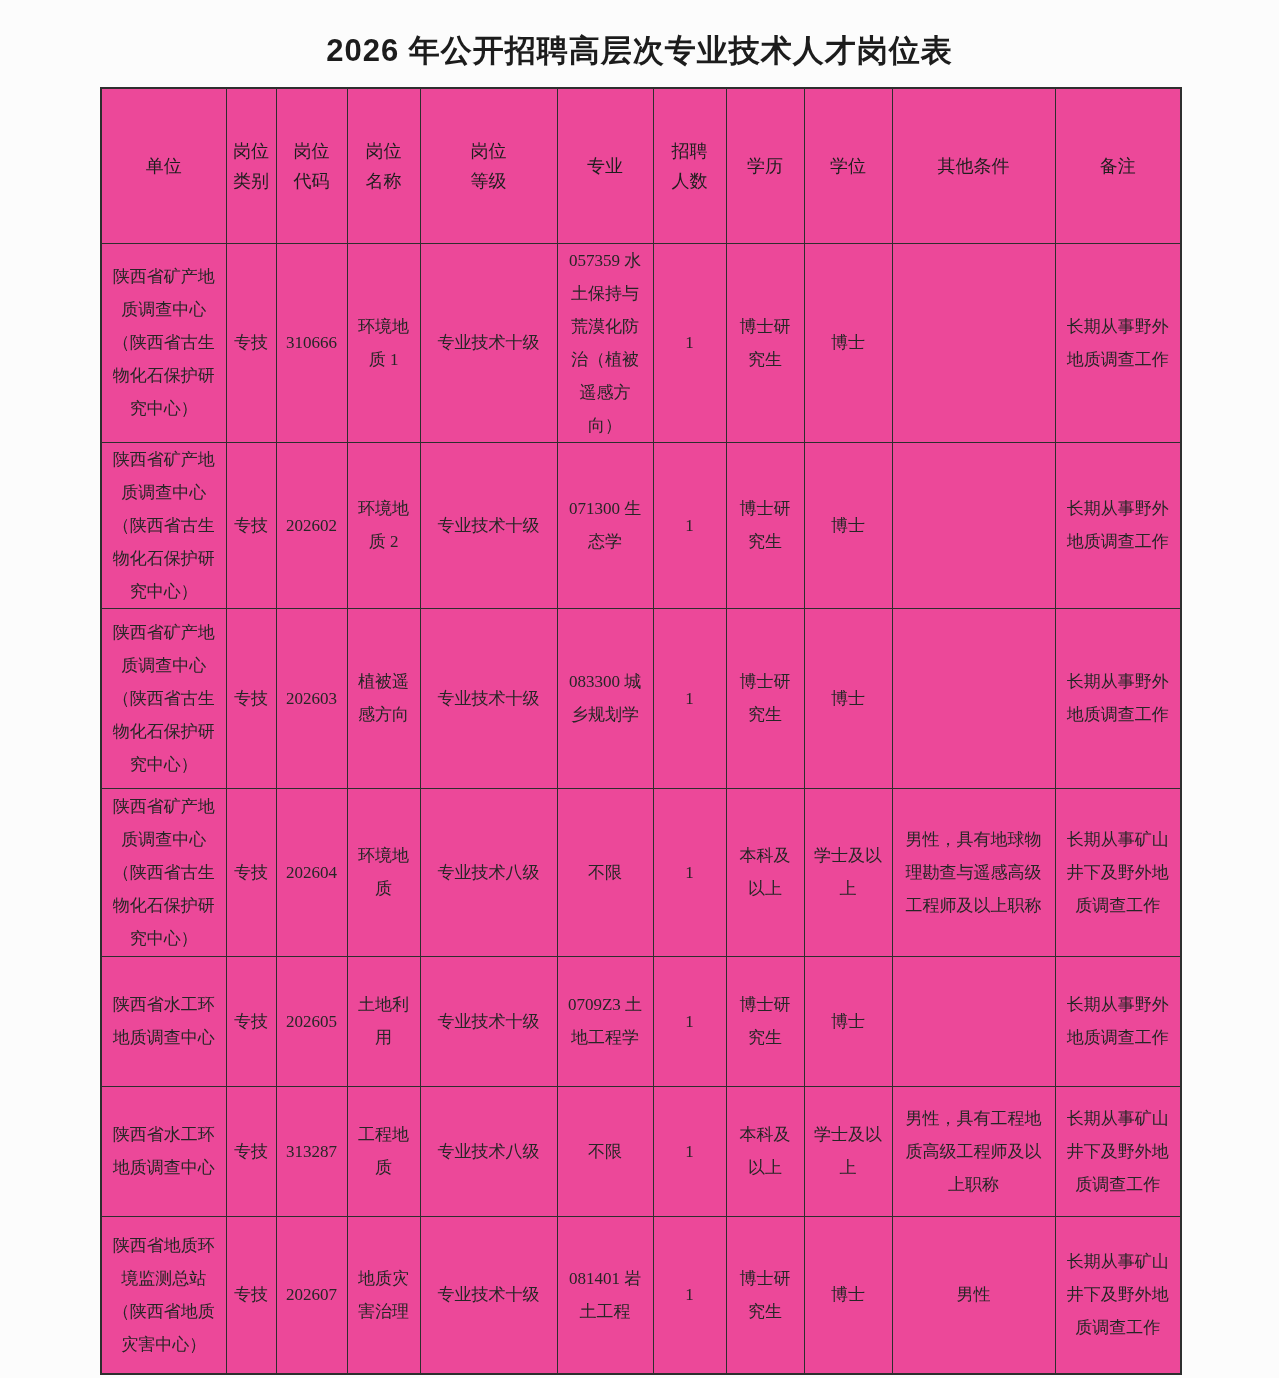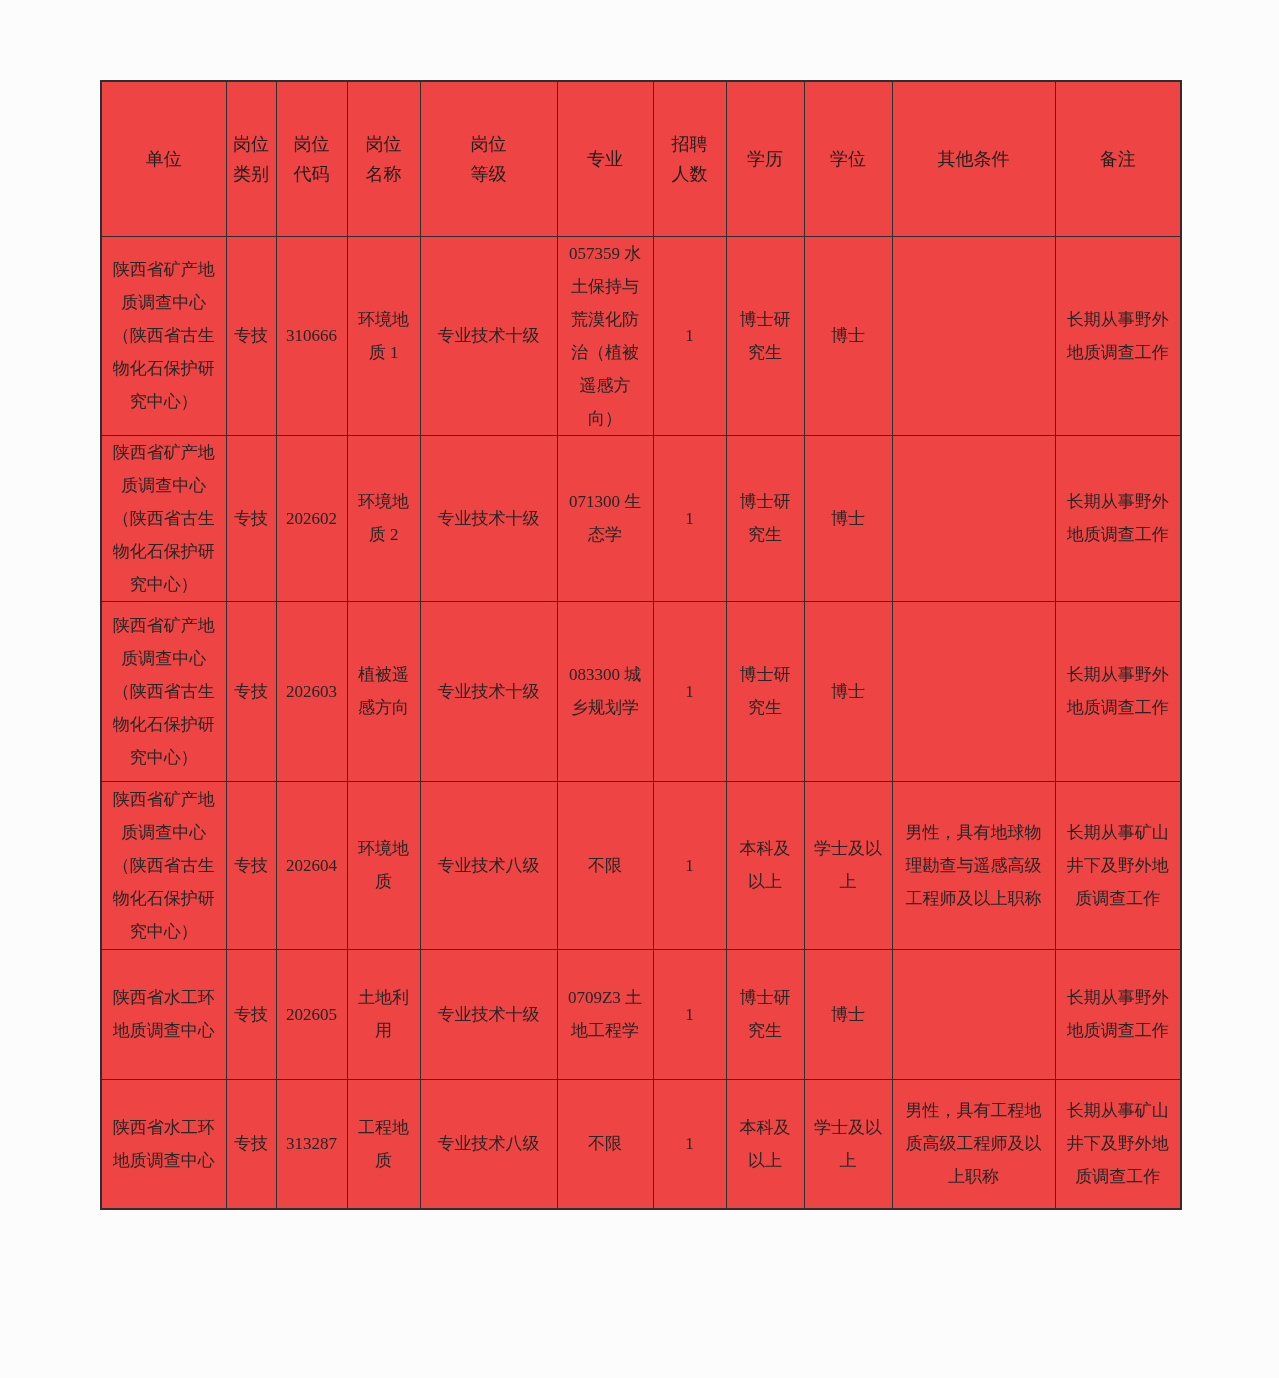--- a/index.html
+++ b/index.html
@@ -24,25 +24,25 @@
     text-align: center;
     font-family: "Liberation Sans", sans-serif;
     font-size: 31px;
     font-weight: bold;
     letter-spacing: 1px;
     color: #1c1c1c;
   }
   table.positions {
     position: absolute;
     left: 100px;
-    top: 80px;
+    top: 87px;
     width: 1080px;
     border-collapse: collapse;
     table-layout: fixed;
-    background: #ef4444;
+    background: #ec4899;
     border: 2px solid #2e2e2e;
   }
   table.positions th,
   table.positions td {
     border: 1.5px solid #2e2e2e;
     text-align: center;
     vertical-align: middle;
     overflow: hidden;
   }
   table.positions th {
@@ -67,20 +67,21 @@
   tr.r3 { height: 168px; }
   tr.r4 { height: 130px; }
   tr.r5 { height: 130px; }
   tr.r6 { height: 158px; }
 </style>
 </head>
 <body>
 
 <div class="page">
 
+  <div class="doc-title">2026 年公开招聘高层次专业技术人才岗位表</div>
 
   <table class="positions">
     <colgroup>
       <col style="width:125px">
         <col style="width:50px">
         <col style="width:71px">
       <col style="width:73px">
         <col style="width:137px">
         <col style="width:96px">
       <col style="width:73px">
@@ -181,16 +182,29 @@
         <td>313287</td>
         <td>工程地质</td>
         <td>专业技术八级</td>
         <td>不限</td>
         <td>1</td>
         <td>本科及以上</td>
         <td>学士及以上</td>
         <td>男性，具有工程地质高级工程师及以上职称</td>
         <td>长期从事矿山井下及野外地质调查工作</td>
       </tr>
+      <tr class="r6">
+        <td>陕西省地质环境监测总站（陕西省地质灾害中心）</td>
+        <td>专技</td>
+        <td>202607</td>
+        <td>地质灾害治理</td>
+        <td>专业技术十级</td>
+        <td>081401 岩土工程</td>
+        <td>1</td>
+        <td>博士研究生</td>
+        <td>博士</td>
+        <td>男性</td>
+        <td>长期从事矿山井下及野外地质调查工作</td>
+      </tr>
     </tbody>
   </table>
 
 </div>
 
 </body></html>

